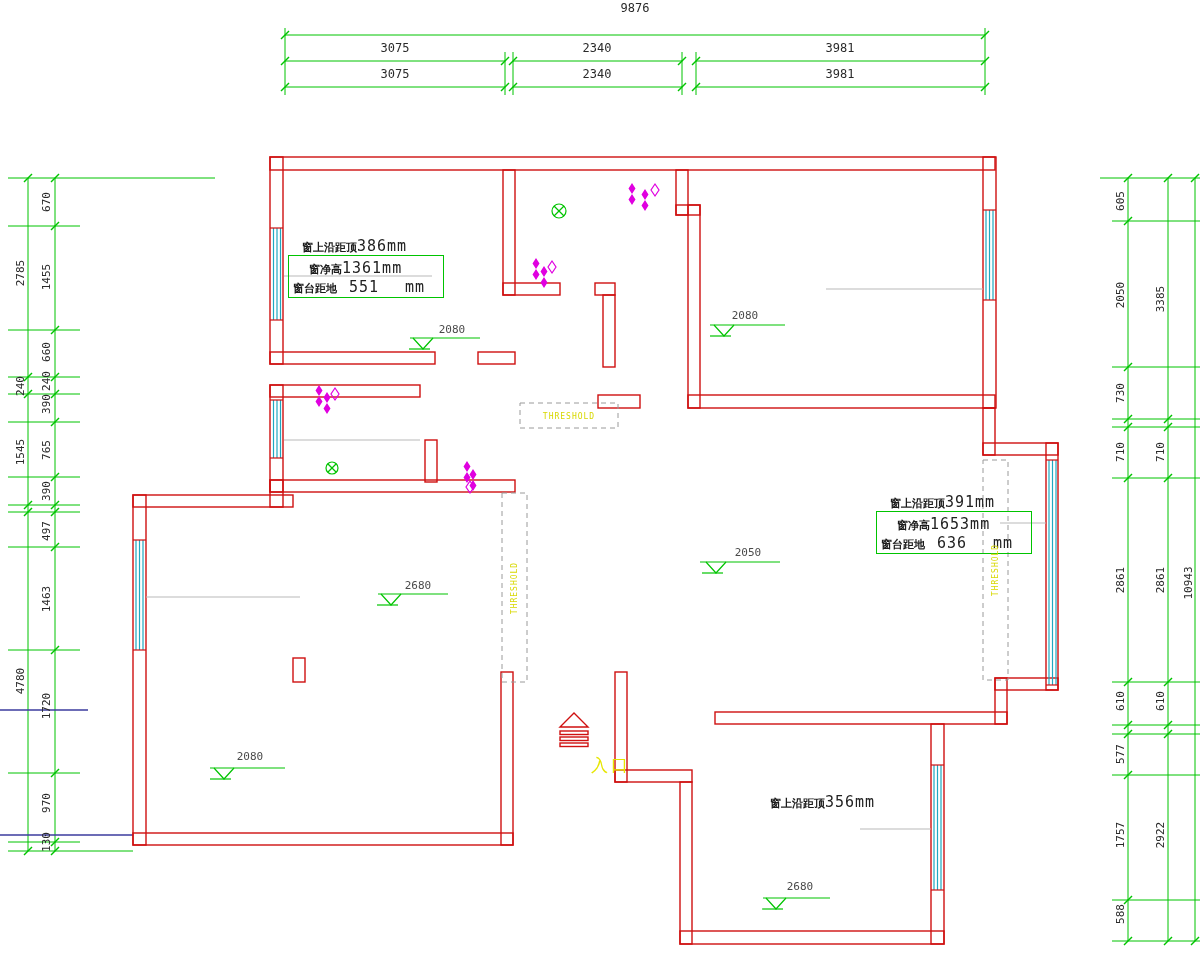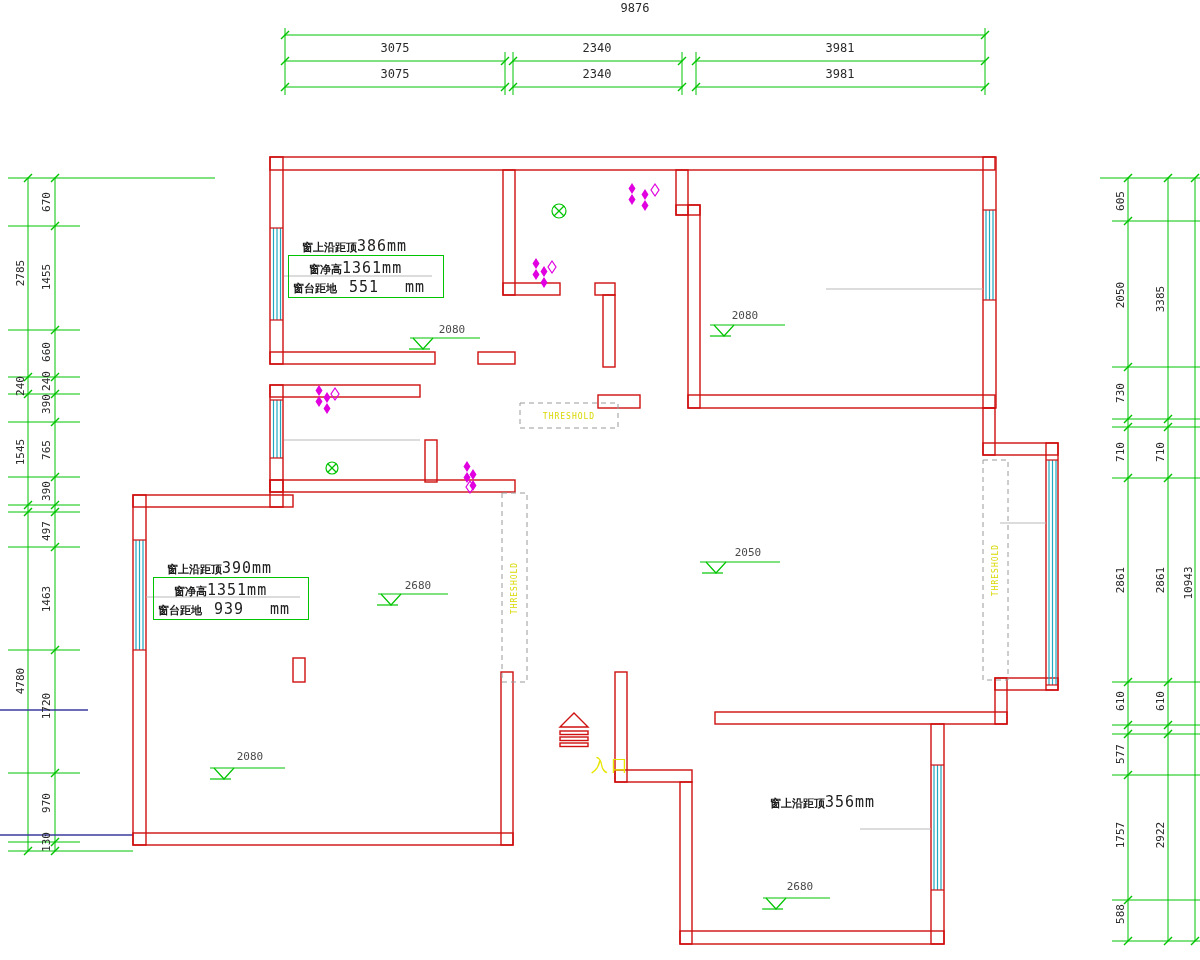--- a/index.html
+++ b/index.html
@@ -358,28 +358,28 @@
 <div class="wa" style="left:288px;top:237px">
   <div class="r1"><span class="lbl">窗上沿距顶</span><span class="val">386mm</span></div>
   <div class="box">
     <div class="r2"><span class="lbl">窗净高</span><span class="val">1361mm</span></div>
     <div class="r3"><span class="lbl">窗台距地</span><span class="val">551</span><span class="val">mm</span></div>
   </div>
 </div>
 
 
 
-<div class="wa" style="left:153px;top:559px">
-  <div class="r1"><span class="lbl">窗上沿距顶</span><span class="val">390mm</span></div>
+
+<div class="wa" style="left:876px;top:493px">
+  <div class="r1"><span class="lbl">窗上沿距顶</span><span class="val">391mm</span></div>
   <div class="box">
-    <div class="r2"><span class="lbl">窗净高</span><span class="val">1351mm</span></div>
-    <div class="r3"><span class="lbl">窗台距地</span><span class="val">939</span><span class="val">mm</span></div>
+    <div class="r2"><span class="lbl">窗净高</span><span class="val">1653mm</span></div>
+    <div class="r3"><span class="lbl">窗台距地</span><span class="val">636</span><span class="val">mm</span></div>
   </div>
 </div>
-
 
 <div class="wa" style="left:756px;top:793px">
   <div class="r1"><span class="lbl">窗上沿距顶</span><span class="val">356mm</span></div>
 </div>
 
 <div class="elevtext" style="left:452px;top:329px">2080</div>
 <div class="elevtext" style="left:745px;top:315px">2080</div>
 <div class="elevtext" style="left:418px;top:585px">2680</div>
 <div class="elevtext" style="left:748px;top:552px">2050</div>
 <div class="elevtext" style="left:250px;top:756px">2080</div>

